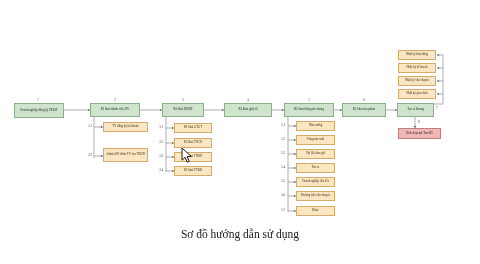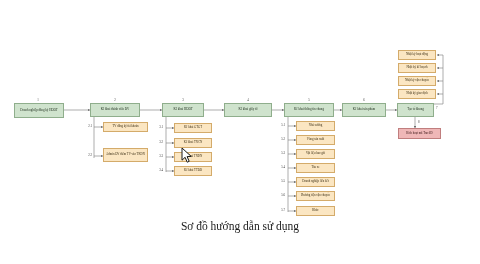--- a/index.html
+++ b/index.html
@@ -45,21 +45,21 @@
     font-size:3.0px;
     color:#333;
     text-align:center;
     white-space:nowrap;
   }
   .num.side{text-align:right;}
 
   #title{
     position:absolute;
     left:0;right:0;
-    top:220px;
+    top:228px;
     text-align:center;
     font-size:11.5px;
     color:#1a1a1a;
     font-family:"Liberation Serif", serif;
   }
 
   #cursor{
     position:absolute;
     left:181px;top:147px;
     width:12px;height:18px;

